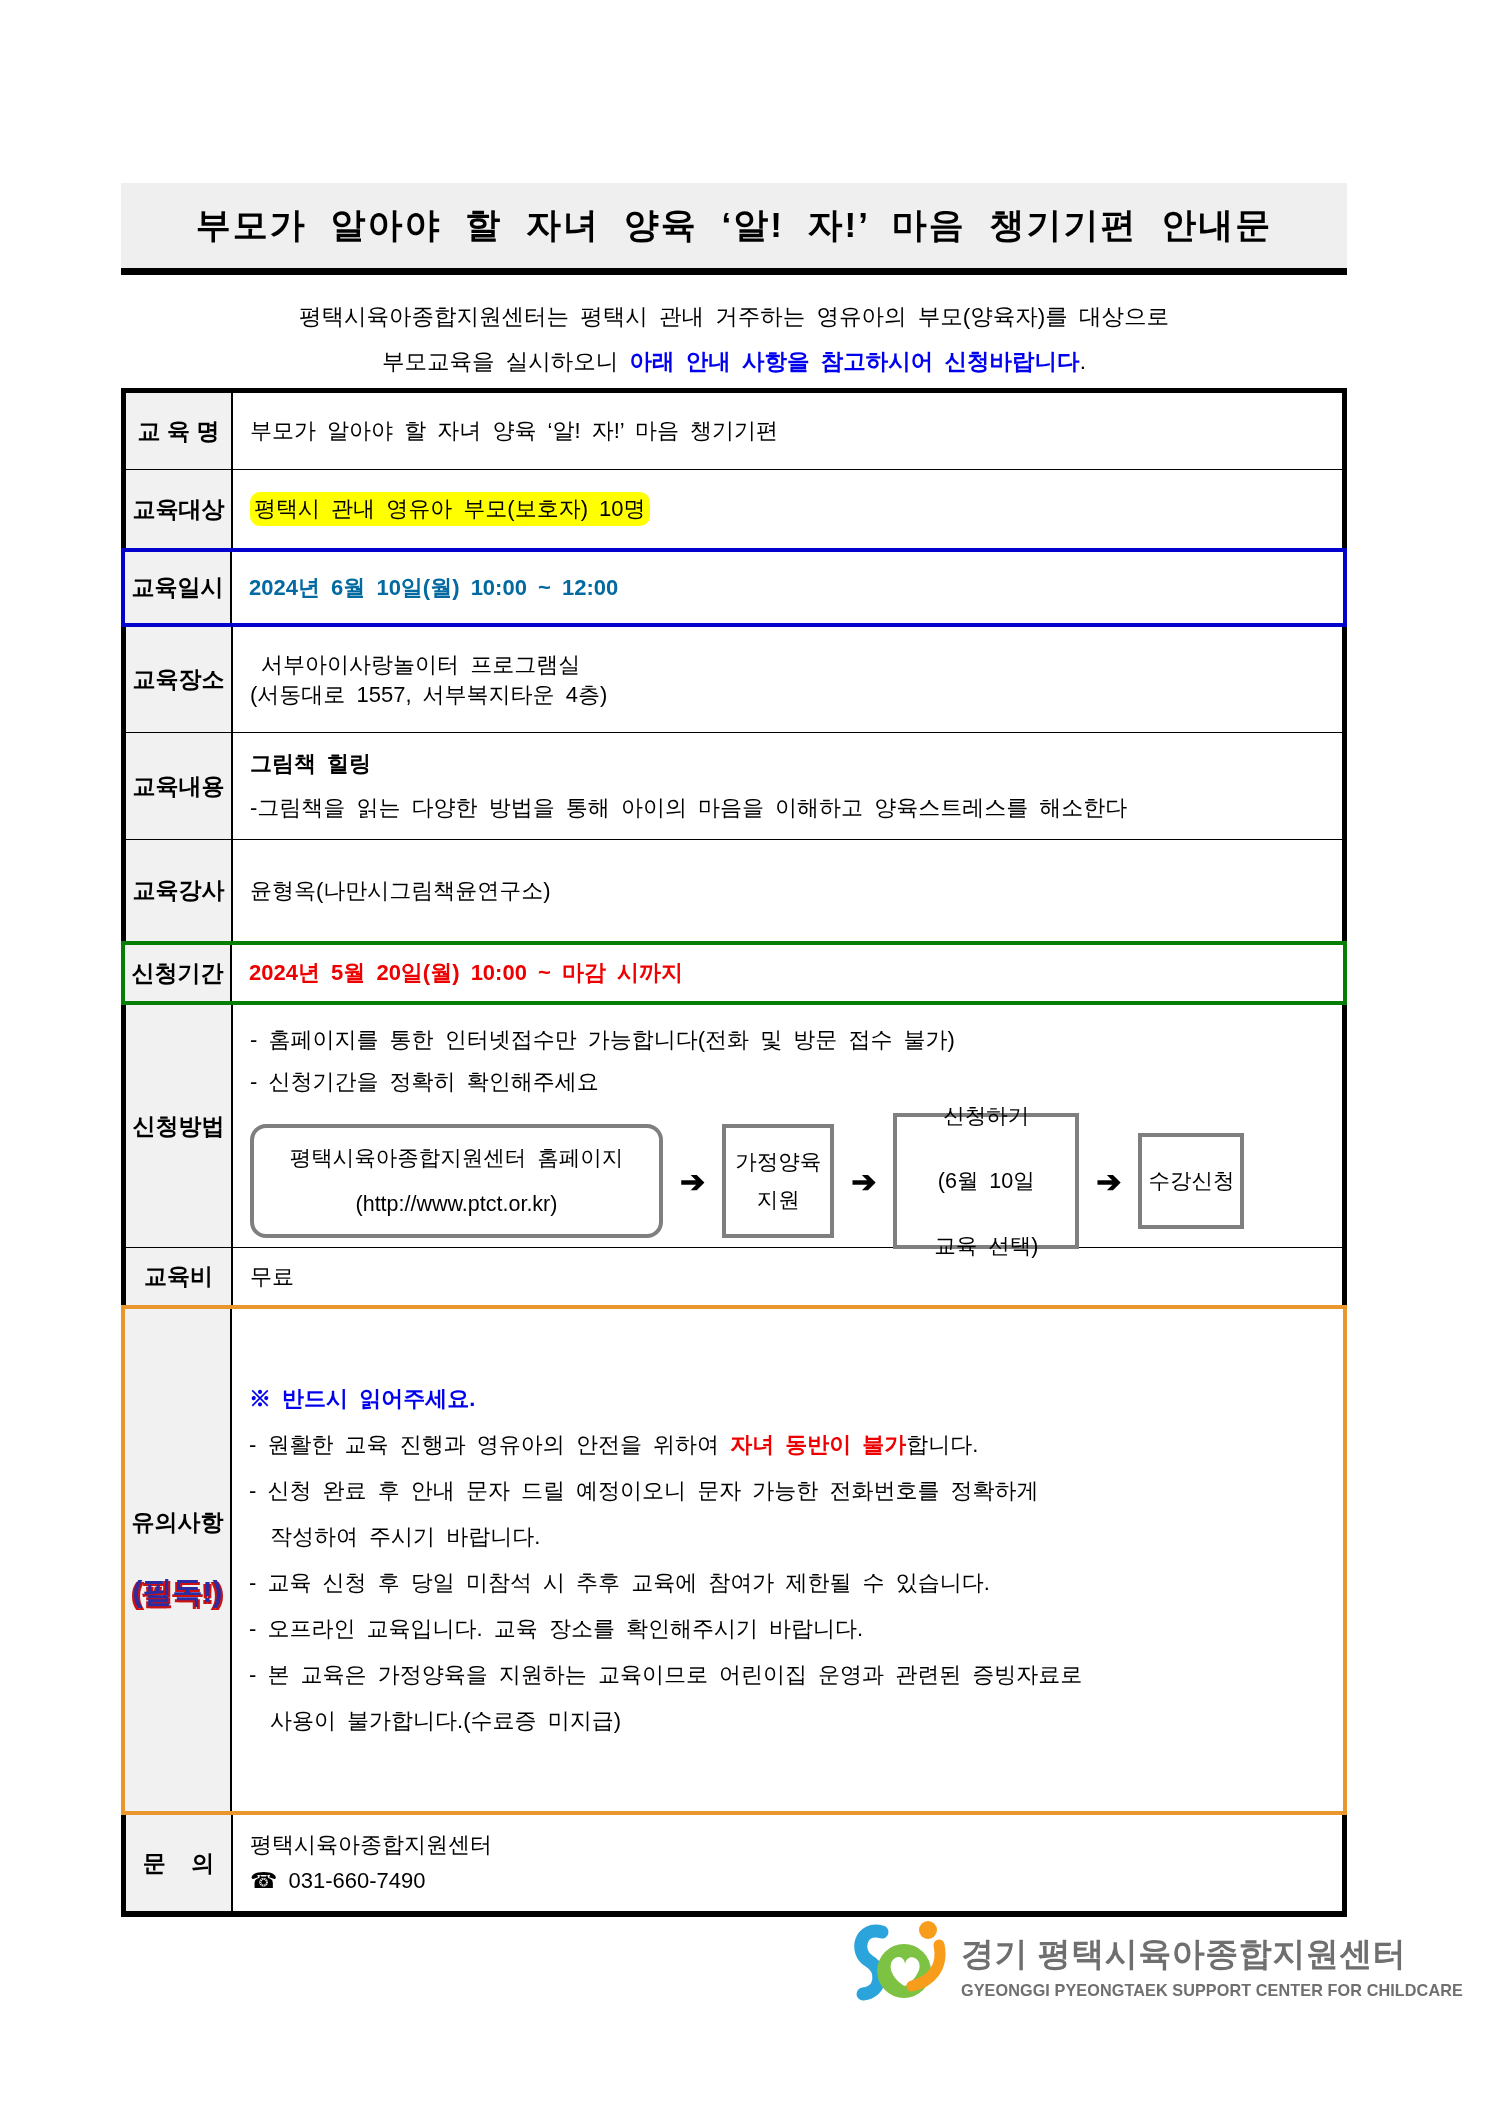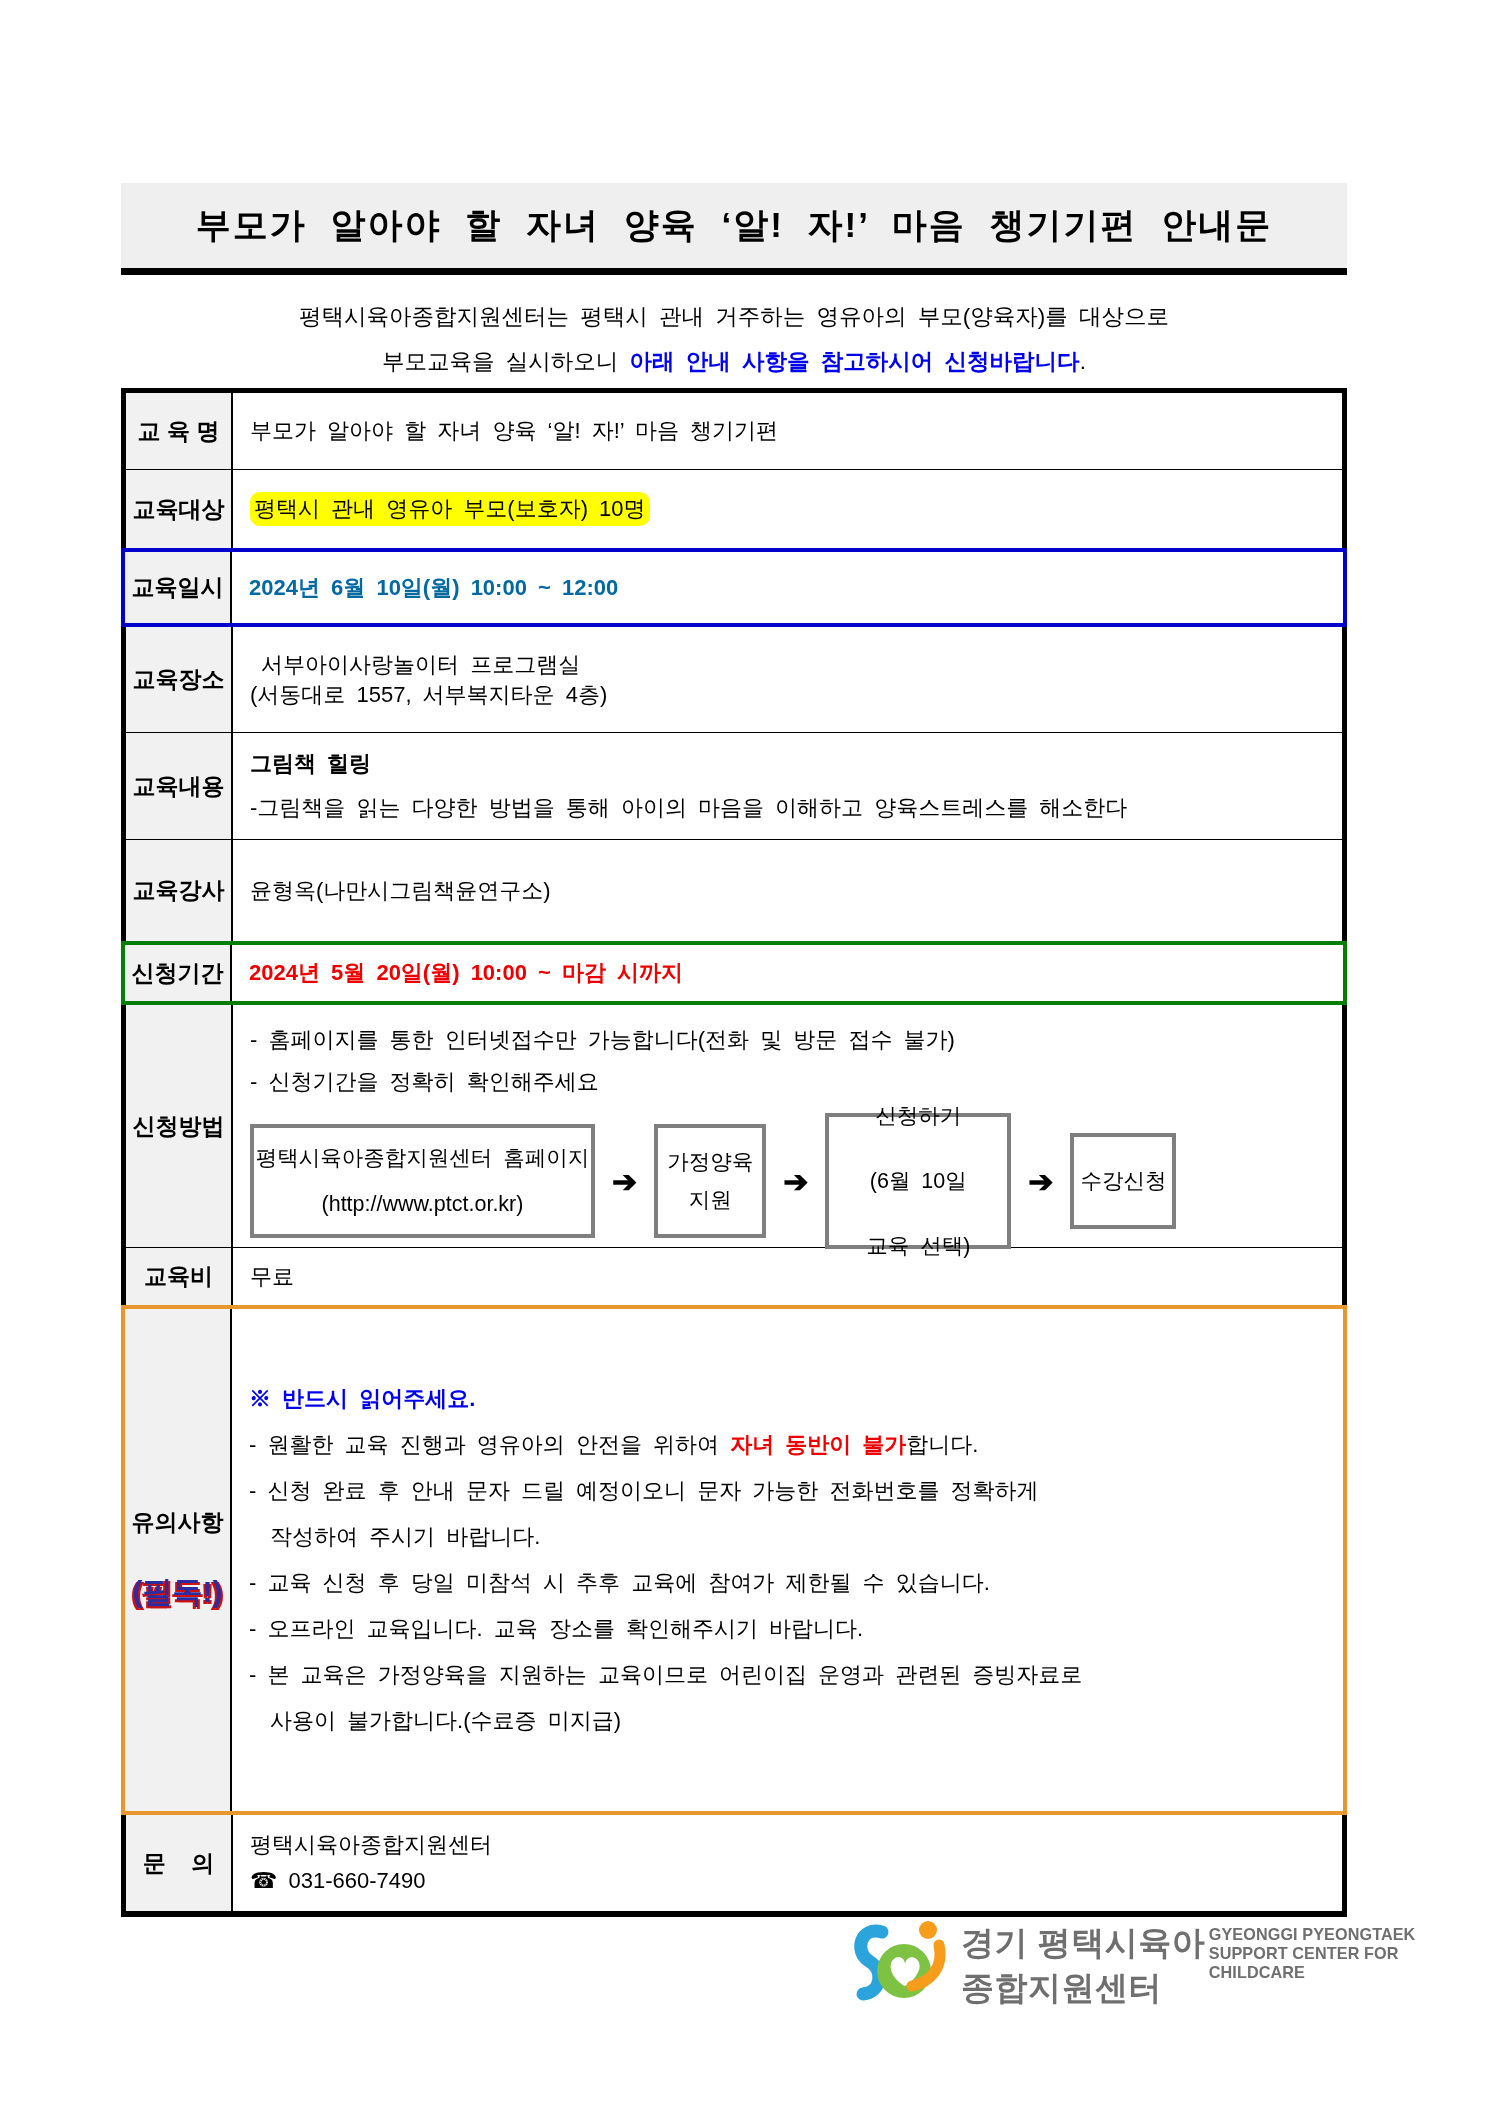--- a/index.html
+++ b/index.html
@@ -59,42 +59,42 @@
 
   
   .method-val { justify-content:flex-start; padding-top:14px; }
   .method-bullets div { line-height:42px; }
   .flow { display:flex; align-items:center; margin-top:10px; }
   .flow-box {
     border:4px solid #7f7f7f; display:flex; flex-direction:column;
     align-items:center; justify-content:center; text-align:center; font-size:21.5px;
     background:#fff;
   }
-  .fb1 { width:345px; height:114px; line-height:46px; }
+  .fb1 { width:413px; height:114px; line-height:46px;border-radius:16px; }
   .fb2 { width:112px; height:114px; line-height:38px; }
   .fb3 { width:186px; height:136px; line-height:40px;gap:25px; }
   .fb4 { width:106px; height:96px;  line-height:38px; }
   .flow-arrow { font-size:30px; font-weight:bold; margin:0 17px; color:#000; }
 
   
   .notes-lbl .pildok {
     margin-top:34px; color:#2b2ba2; font-size:30px; font-weight:bold;
     text-shadow:2px 2px 0 #cc1111, -2px 2px 0 #cc1111;
   }
   .notes-val div { line-height:46px; }
   .notes-heading { color:#0000ee; font-weight:bold; }
   .cont { padding-left:21px; }
 
   
   .contact-val div { line-height:36px; }
 
   
   .footer { position:absolute; left:851px; top:1916px; display:flex; align-items:center; }
   .logo-mark { width:102px; height:100px; flex-shrink:0; }
-  .logo-text { margin-left:8px; display:flex; flex-direction:row; justify-content:center; }
+  .logo-text { margin-left:8px; display:flex; flex-direction:column; justify-content:center; }
   .logo-kr { color:#6f6f6f; font-size:33px; font-weight:bold; letter-spacing:0.5px; }
   .logo-en { color:#6f6f6f; font-size:16.2px; font-weight:bold; margin-top:4px; letter-spacing:0.1px; }
 </style>
 </head>
 <body>
 
 <div class="page">
 
   <div class="title-band">
     <div class="ttl">부모가 알아야 할 자녀 양육 ‘알! 자!’ 마음 챙기기편 안내문</div>

